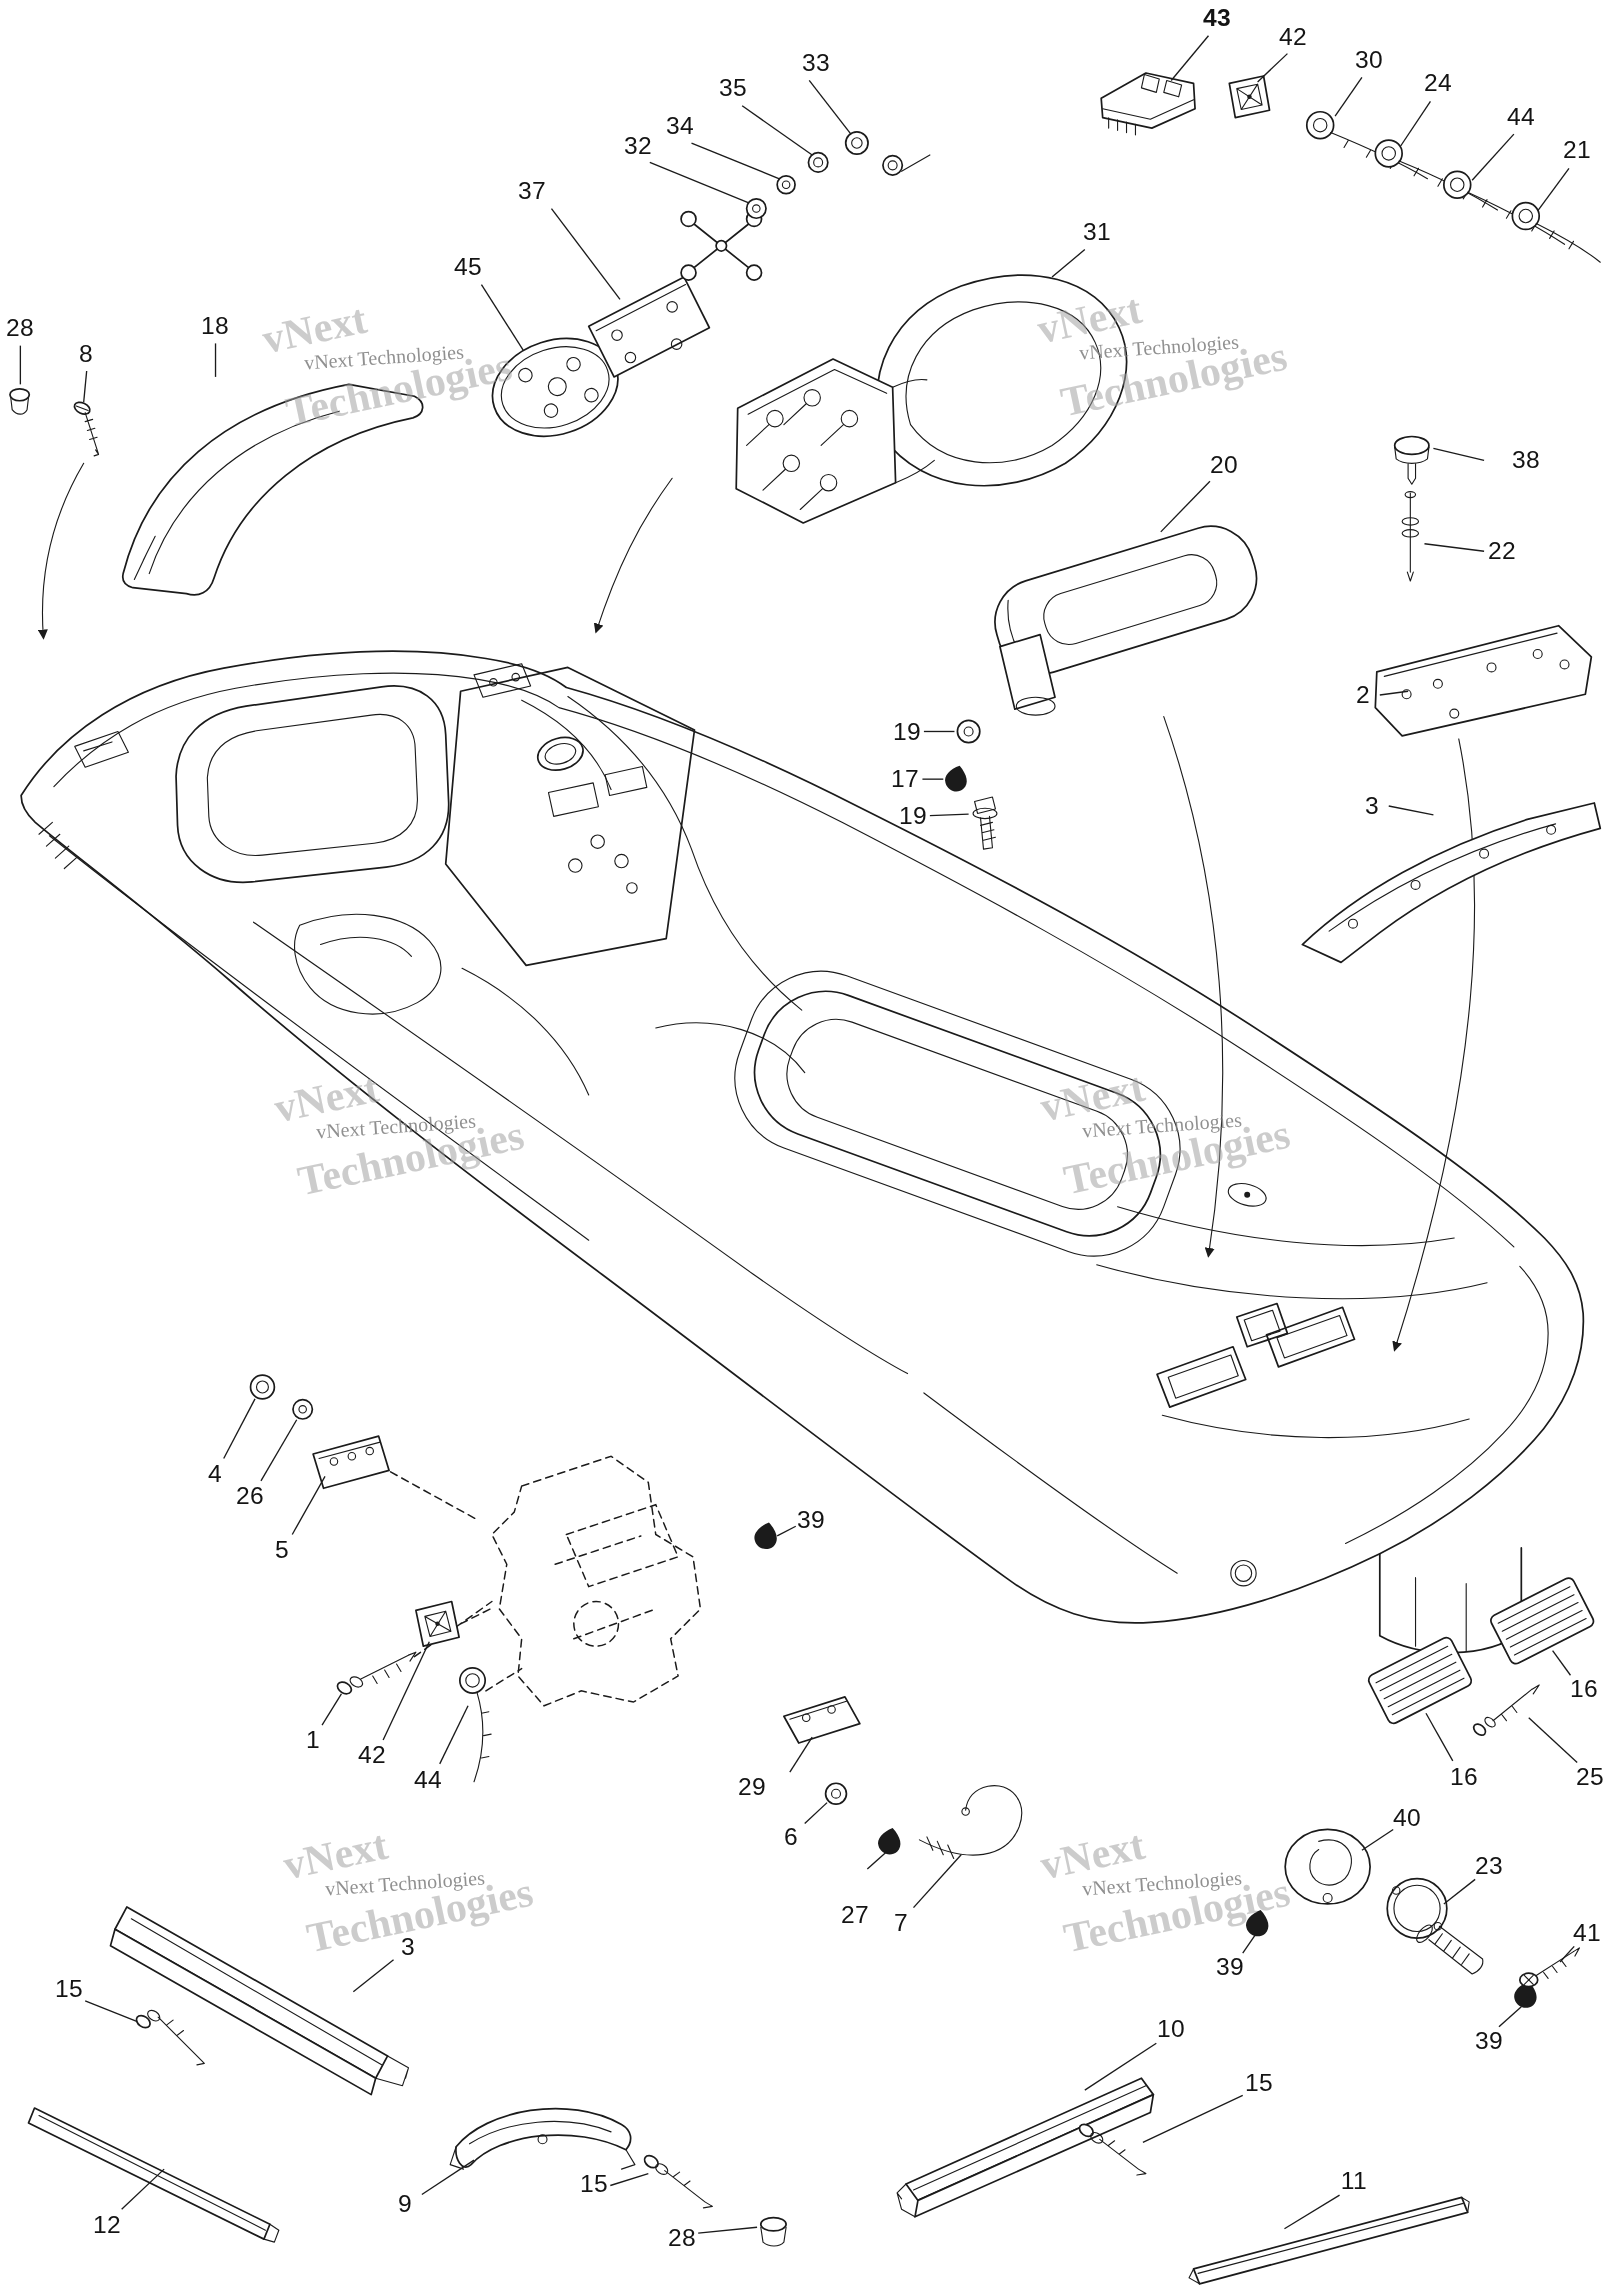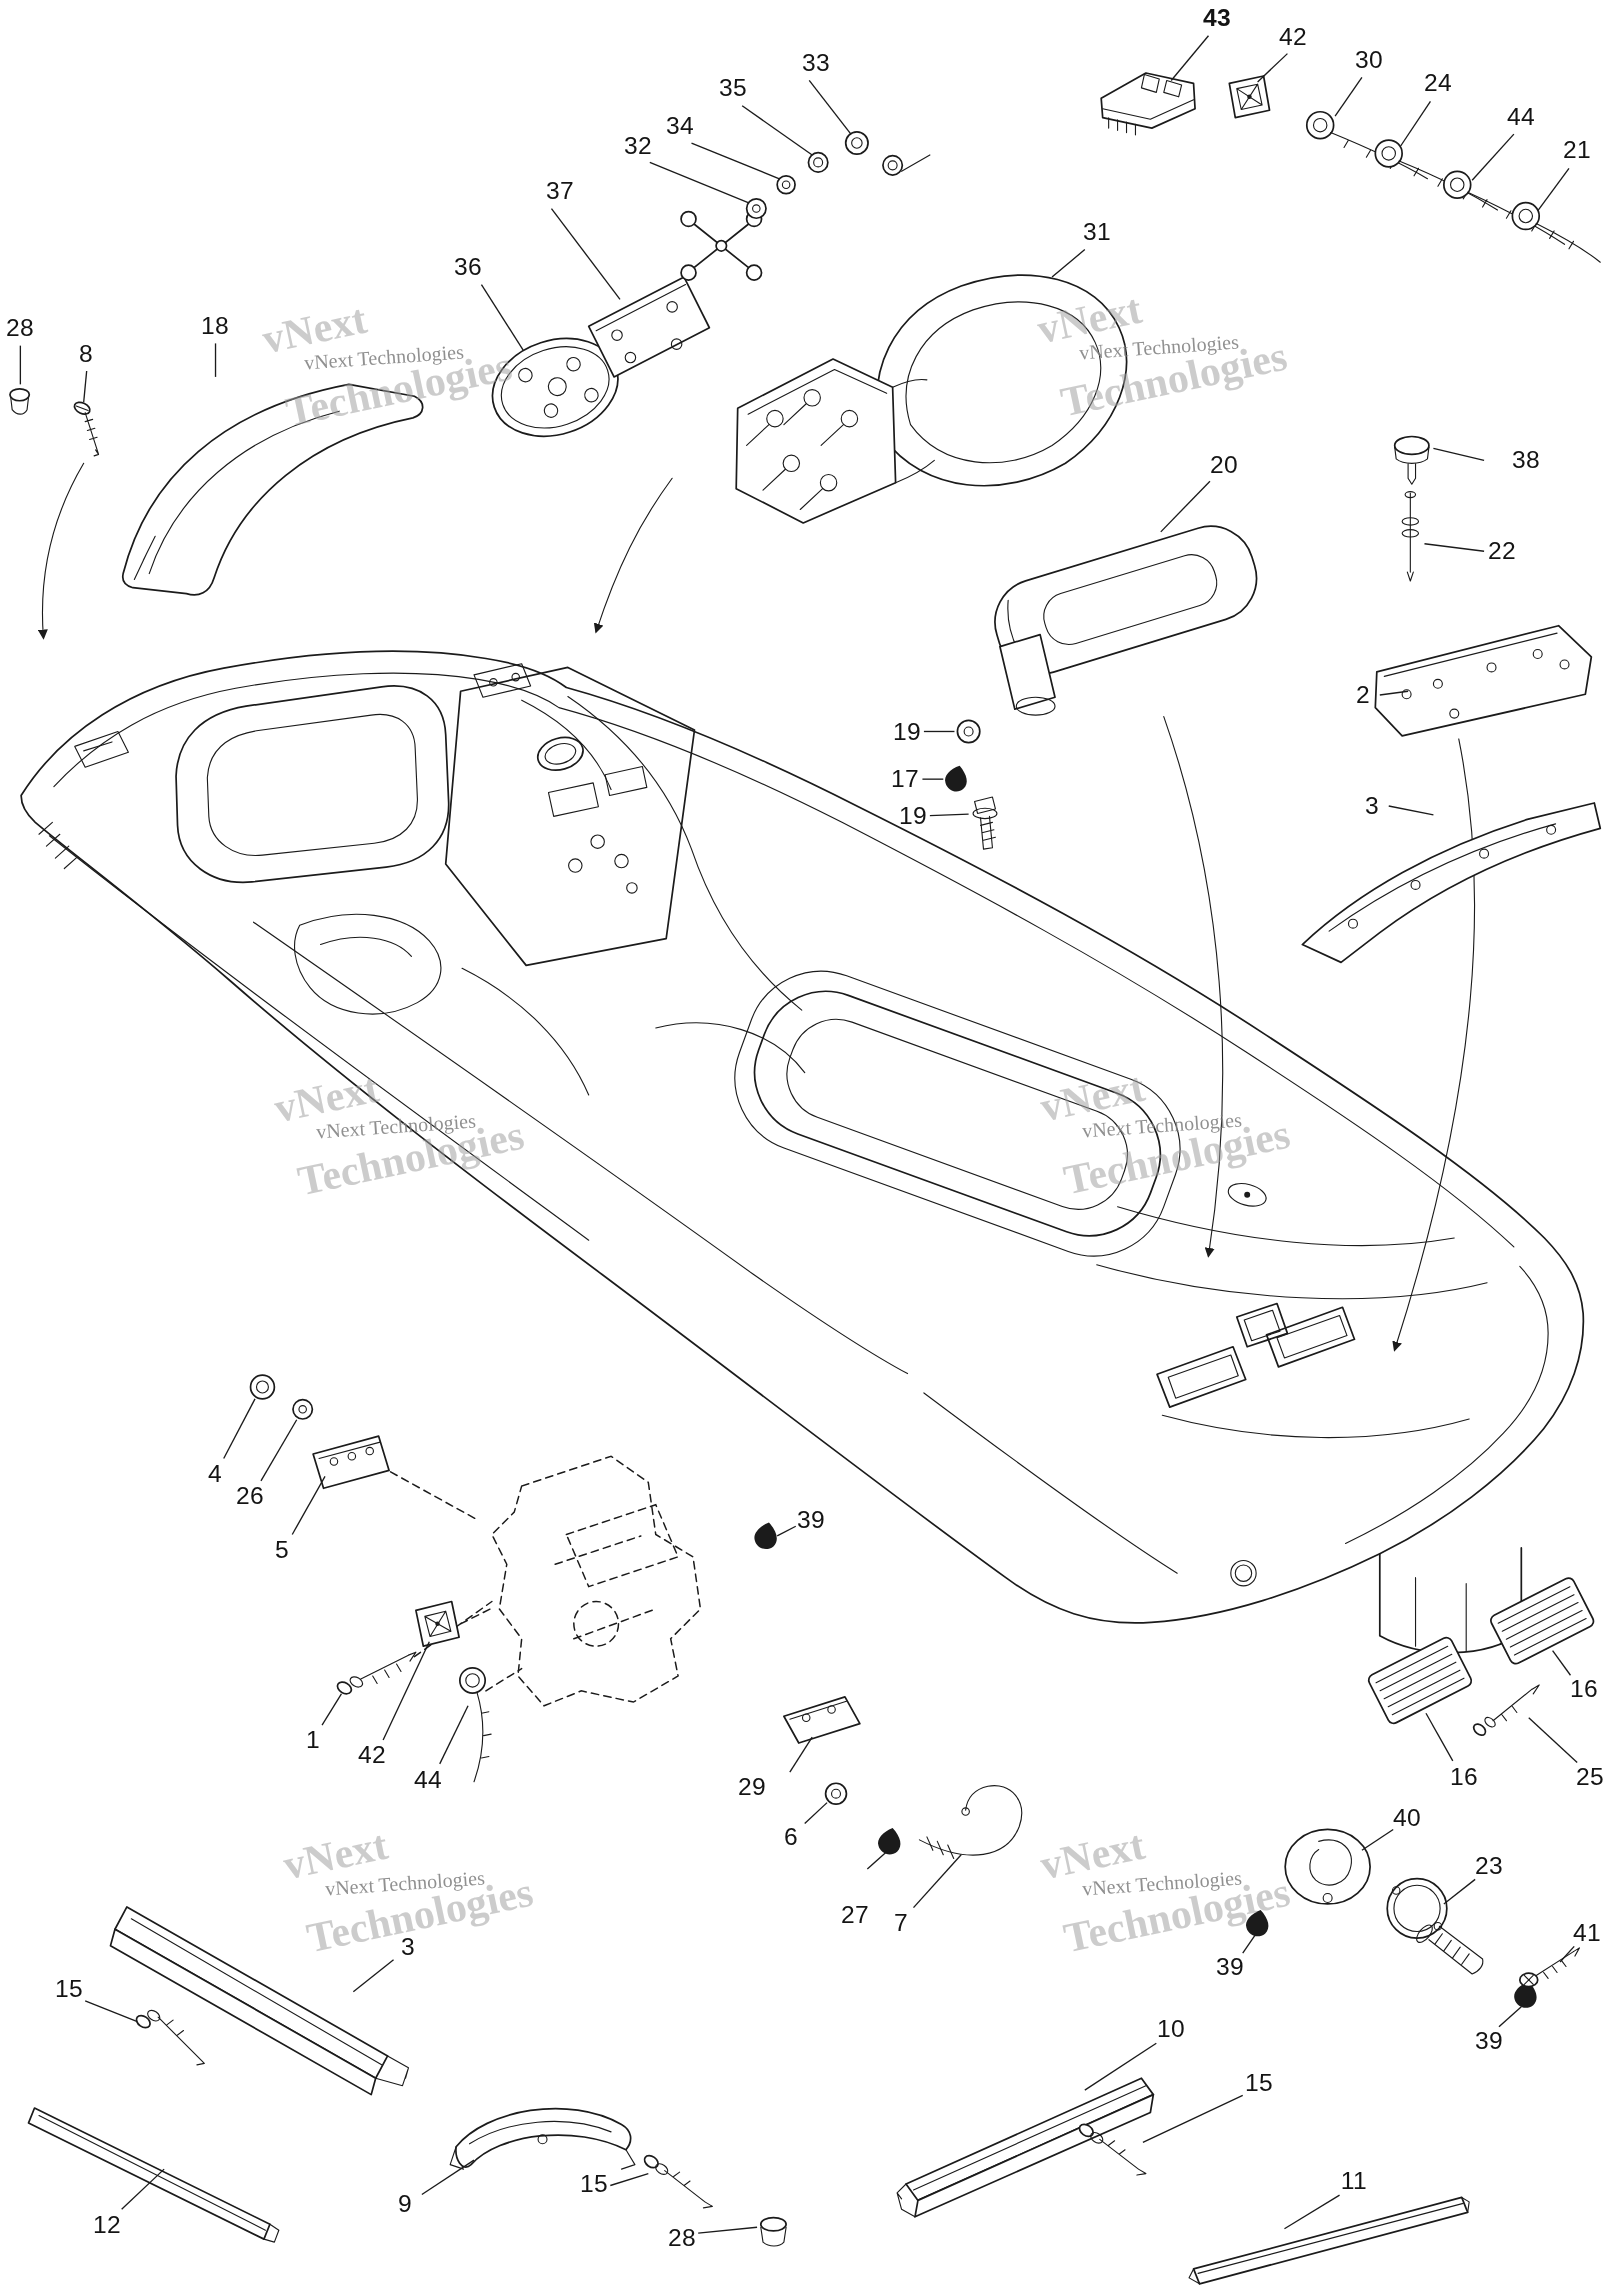--- a/index.html
+++ b/index.html
@@ -463,22 +463,22 @@
       <span class="part-label" style="left: 1217px; top: 18px; font-weight: bold;">43</span>
       <span class="part-label" style="left: 1293px; top: 37px;">42</span>
       <span class="part-label" style="left: 1369px; top: 60px;">30</span>
       <span class="part-label" style="left: 1438px; top: 83px;">24</span>
       <span class="part-label" style="left: 1521px; top: 117px;">44</span>
       <span class="part-label" style="left: 1577px; top: 150px;">21</span>
       <span class="part-label" style="left: 800px; top: 63px; margin-left: 16px;">33</span>
       <span class="part-label" style="left: 733px; top: 88px;">35</span>
       <span class="part-label" style="left: 680px; top: 126px;">34</span>
       <span class="part-label" style="left: 638px; top: 146px;">32</span>
-      <span class="part-label" style="left: 560px; top: 191px;">37</span>
-      <span class="part-label" style="left: 468px; top: 267px;">36</span>
+      <span class="part-label" style="left: 532px; top: 191px;">37</span>
+      <span class="part-label" style="left: 468px; top: 267px;">45</span>
       <span class="part-label" style="left: 1097px; top: 232px;">31</span>
       <span class="part-label" style="left: 20px; top: 328px;">28</span>
       <span class="part-label" style="left: 86px; top: 354px;">8</span>
       <span class="part-label" style="left: 215px; top: 326px;">18</span>
       <span class="part-label" style="left: 1224px; top: 465px;">20</span>
       <span class="part-label" style="left: 1502px; top: 460px; margin-left: 24px;">38</span>
       <span class="part-label" style="left: 1502px; top: 551px;">22</span>
       <span class="part-label" style="left: 1363px; top: 695px;">2</span>
       <span class="part-label" style="left: 1372px; top: 806px;">3</span>
       <span class="part-label" style="left: 907px; top: 732px;">19</span>

